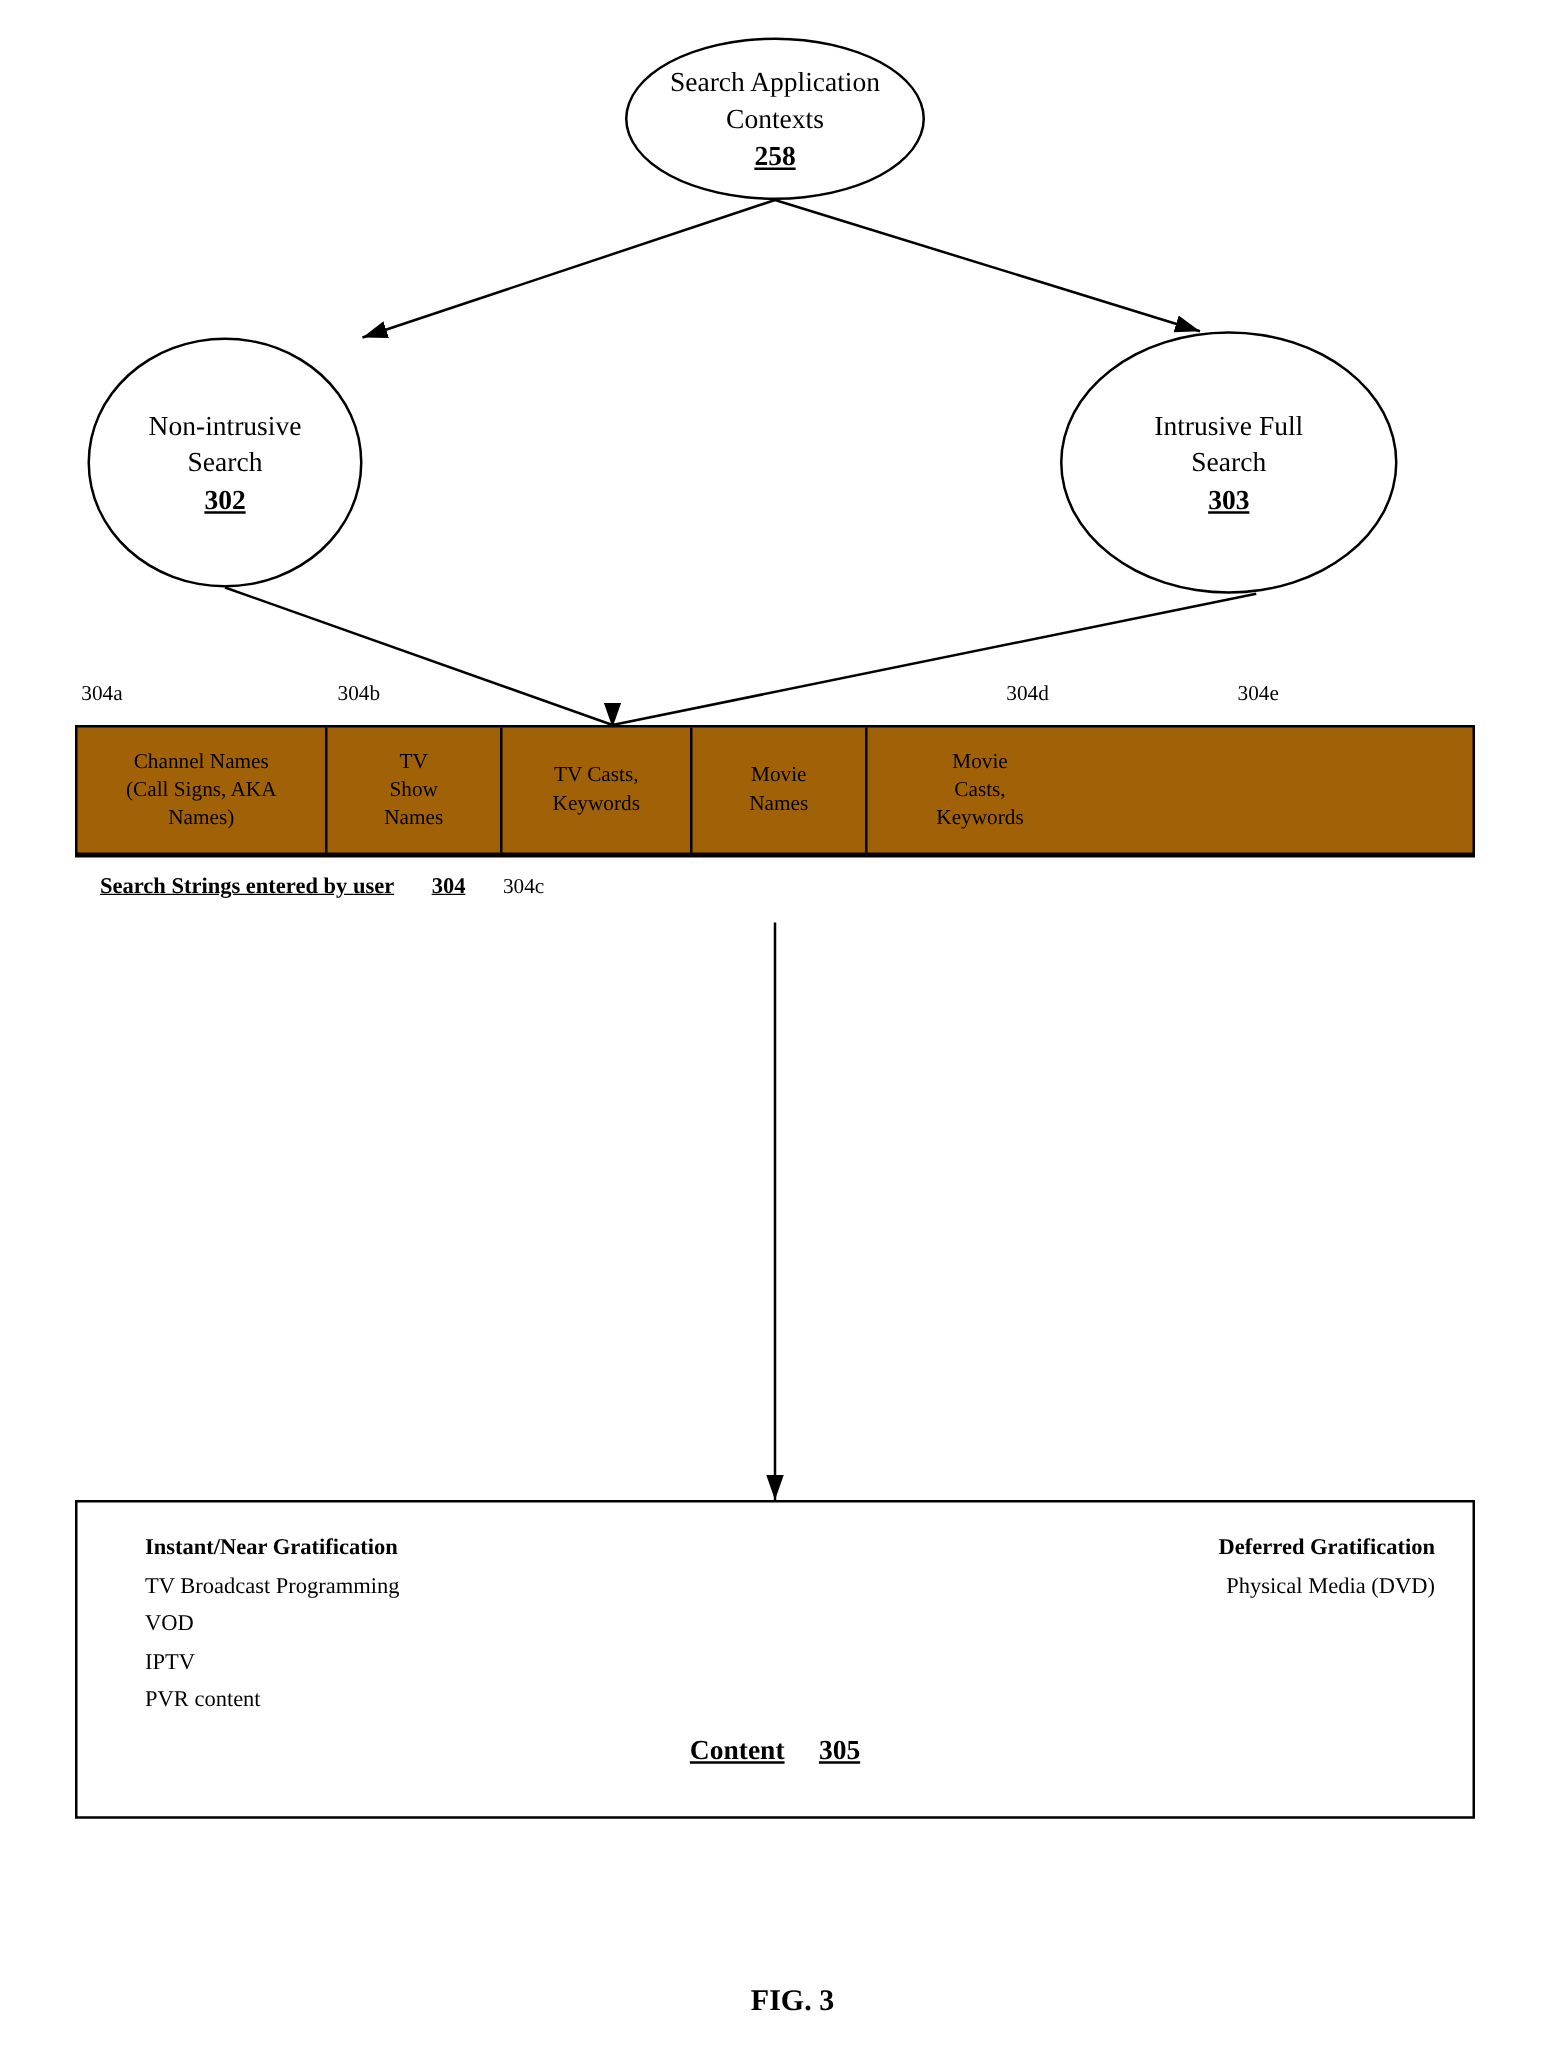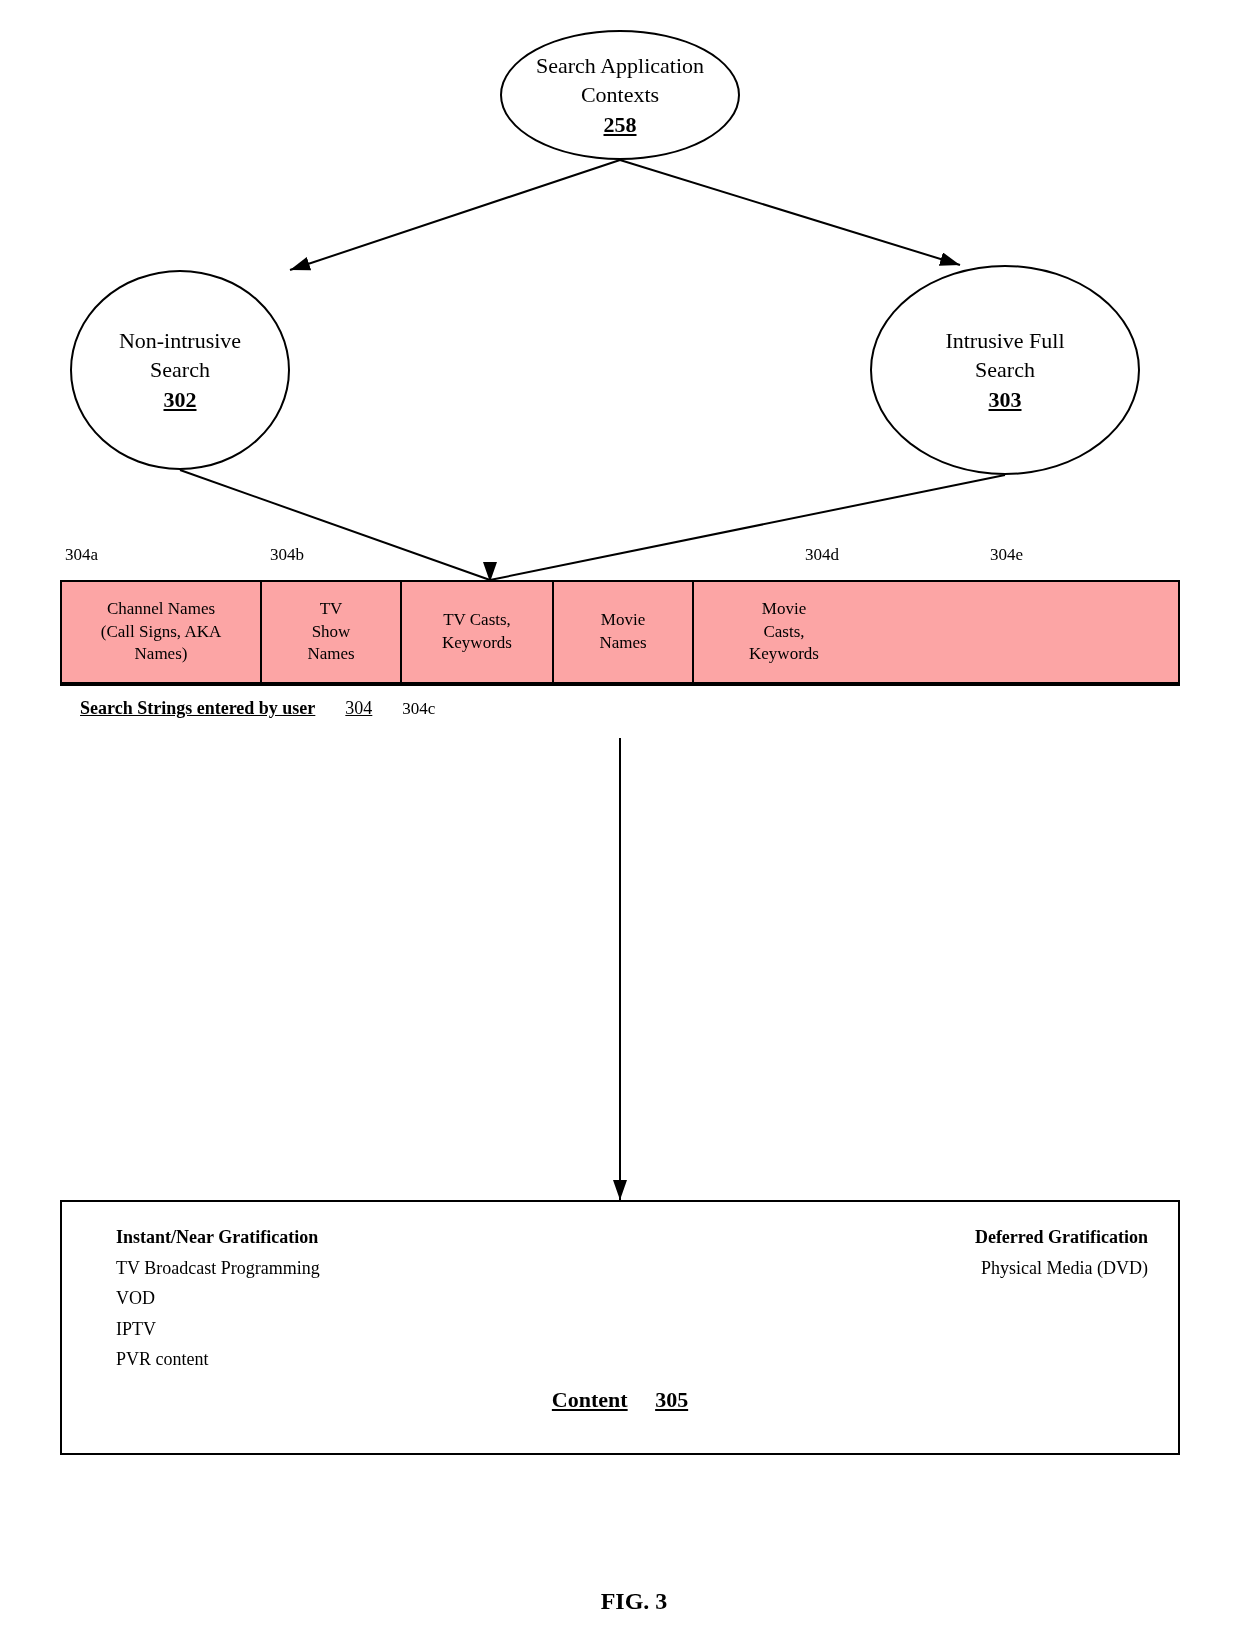--- a/index.html
+++ b/index.html
@@ -53,21 +53,21 @@
       width: 220px;
       height: 200px;
       top: 270px;
       left: 70px;
     }
 
     .ellipse-right {
       width: 270px;
       height: 210px;
       top: 265px;
-      left: 870px;
+      left: 848px;
     }
 
     .ellipse-title {
       font-size: 22px;
       line-height: 1.3;
     }
 
     .ellipse-number {
       font-size: 22px;
       font-weight: bold;
@@ -79,21 +79,21 @@
     .boxes-section {
       position: absolute;
       top: 580px;
       left: 60px;
       right: 60px;
     }
 
     .boxes-row {
       display: flex;
       border: 2px solid #000;
-      background: #fca5a5;
+      background: #a16207;
     }
 
     .box-item {
       border-right: 2px solid #000;
       padding: 10px 14px;
       font-size: 17px;
       line-height: 1.35;
       text-align: center;
       min-height: 100px;
       display: flex;
@@ -122,21 +122,21 @@
 
     .search-strings-label {
       font-weight: bold;
       text-decoration: underline;
       font-size: 18px;
     }
 
     .ref-number {
       font-size: 18px;
       text-decoration: underline;
-      font-weight: normal;
+      font-weight: bold;
     }
 
     .ref-plain {
       font-size: 17px;
     }
 
     
     .content-box {
       position: absolute;
       top: 1200px;

